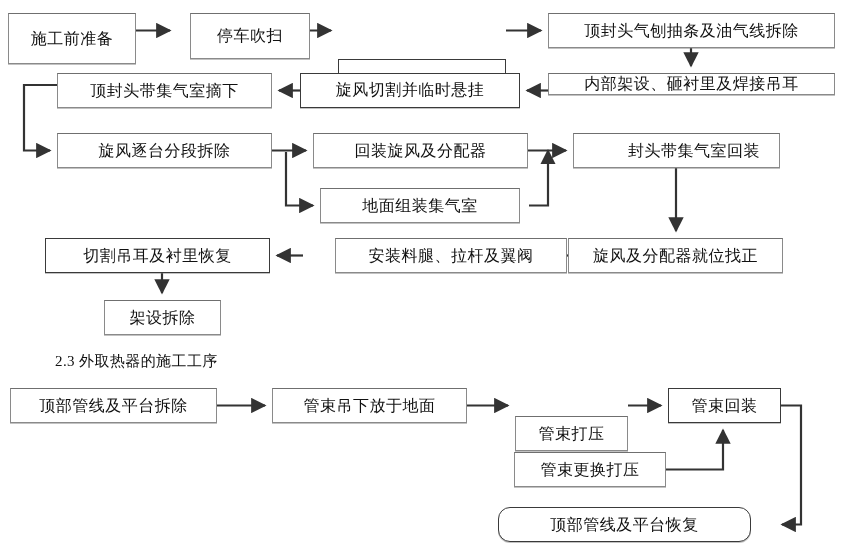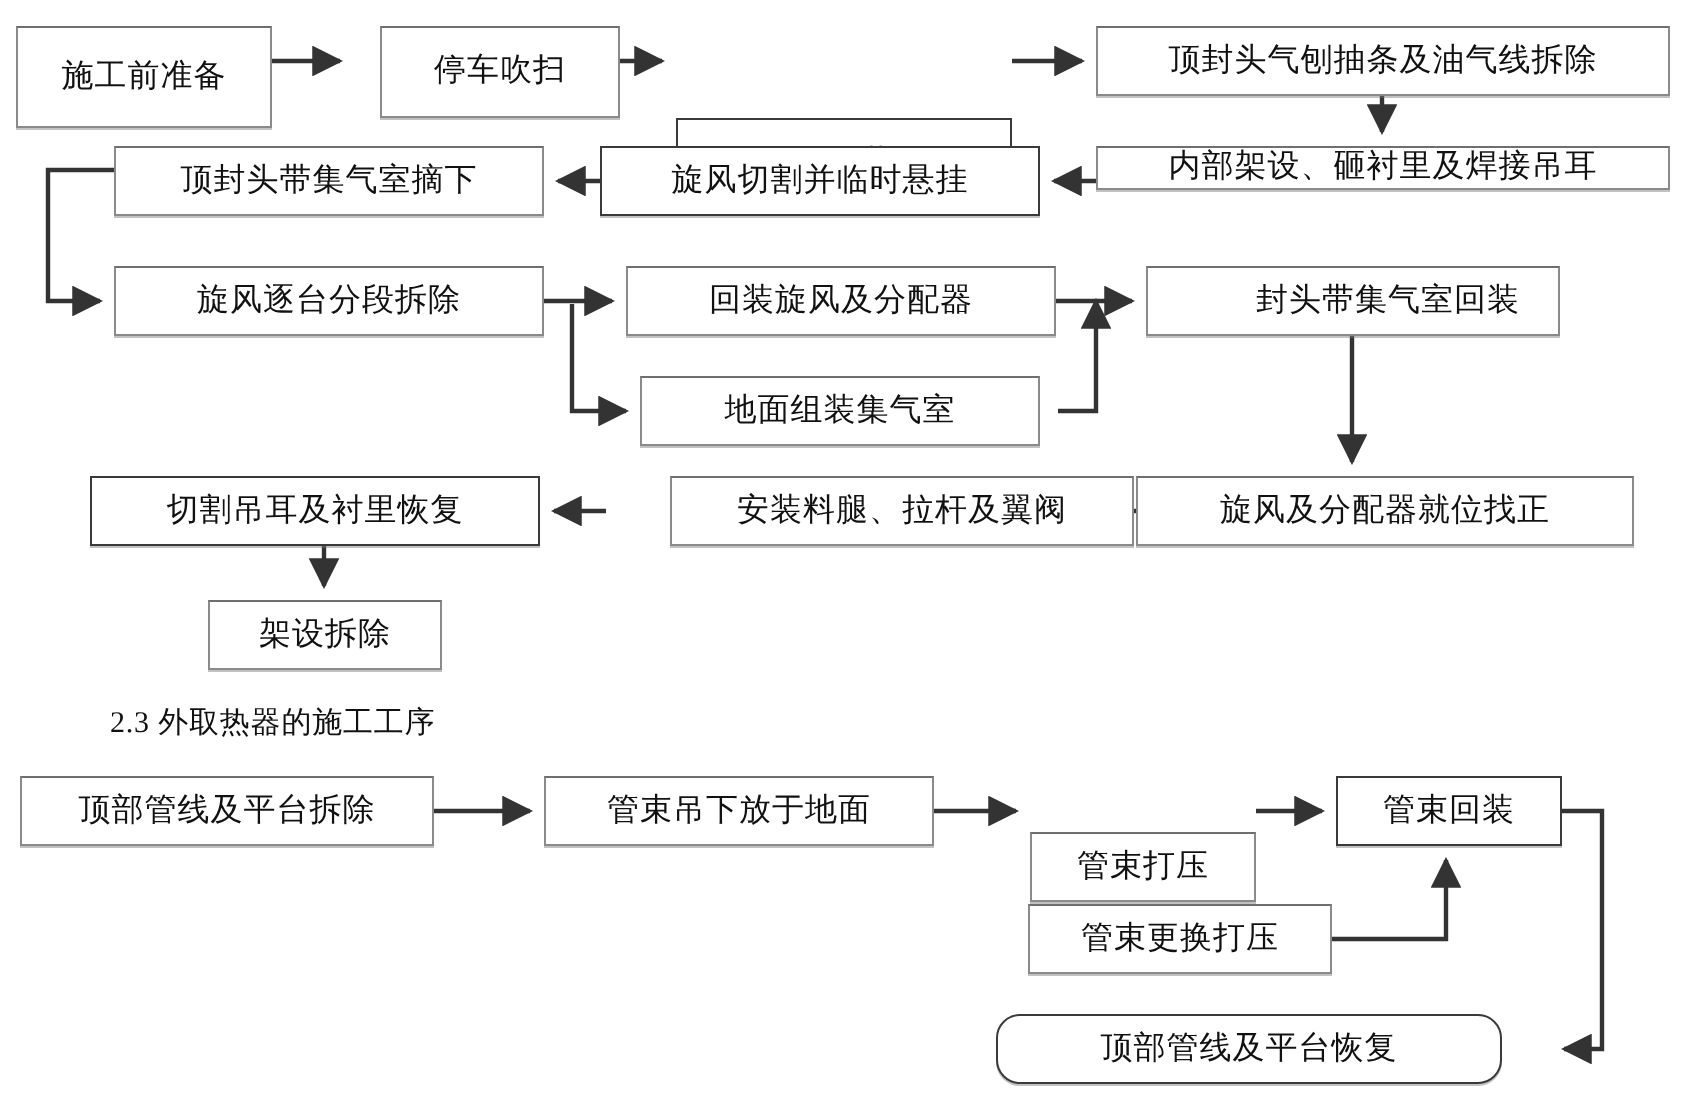--- a/index.html
+++ b/index.html
@@ -104,21 +104,21 @@
       <div class="node" style="left: 177px; top: 13px; width: 120px; height: 46px; margin-left: 13px;">停车吹扫</div>
       <div class="node bold" style="left: 338px; top: 13px; width: 168px; height: 45px; margin-top: 46px;">开人孔及装卸孔</div>
       <div class="node" style="left: 548px; top: 13px; width: 287px; height: 35px;">顶封头气刨抽条及油气线拆除</div>
       <div class="node" style="left: 548px; top: 73px; width: 287px; height: 22px;">内部架设、砸衬里及焊接吊耳</div>
       <div class="node bold" style="left: 300px; top: 73px; width: 220px; height: 35px; font-family: Liberation Mono, monospace;">旋风切割并临时悬挂</div>
       <div class="node" style="left: 57px; top: 73px; width: 215px; height: 35px;">顶封头带集气室摘下</div>
       <div class="node" style="left: 57px; top: 133px; width: 215px; height: 35px;">旋风逐台分段拆除</div>
       <div class="node" style="left: 313px; top: 133px; width: 215px; height: 35px;">回装旋风及分配器</div>
       <div class="node" style="left: 573px; top: 133px; width: 207px; height: 35px; padding-left: 35px;">封头带集气室回装</div>
       <div class="node" style="left: 320px; top: 188px; width: 200px; height: 35px;">地面组装集气室</div>
-      <div class="node" style="left: 568px; top: 238px; width: 249px; height: 35px;">旋风及分配器就位找正</div>
+      <div class="node" style="left: 568px; top: 238px; width: 215px; height: 35px;">旋风及分配器就位找正</div>
       <div class="node" style="left: 303px; top: 238px; width: 232px; height: 35px; margin-left: 32px;">安装料腿、拉杆及翼阀</div>
       <div class="node bold" style="left: 45px; top: 238px; width: 225px; height: 35px;">切割吊耳及衬里恢复</div>
       <div class="node" style="left: 104px; top: 300px; width: 117px; height: 35px;">架设拆除</div>
       <div class="node" style="left: 10px; top: 388px; width: 207px; height: 35px;">顶部管线及平台拆除</div>
       <div class="node" style="left: 272px; top: 388px; width: 195px; height: 35px;">管束吊下放于地面</div>
       <div class="node" style="left: 515px; top: 388px; width: 113px; height: 35px; margin-top: 28px;">管束打压</div>
       <div class="node bold" style="left: 668px; top: 388px; width: 113px; height: 35px;">管束回装</div>
       <div class="node" style="left: 514px; top: 452px; width: 152px; height: 35px;">管束更换打压</div>
       <div class="node bold" style="left: 498px; top: 507px; width: 253px; height: 35px; border-radius: 12px;">顶部管线及平台恢复</div>
     </div>

